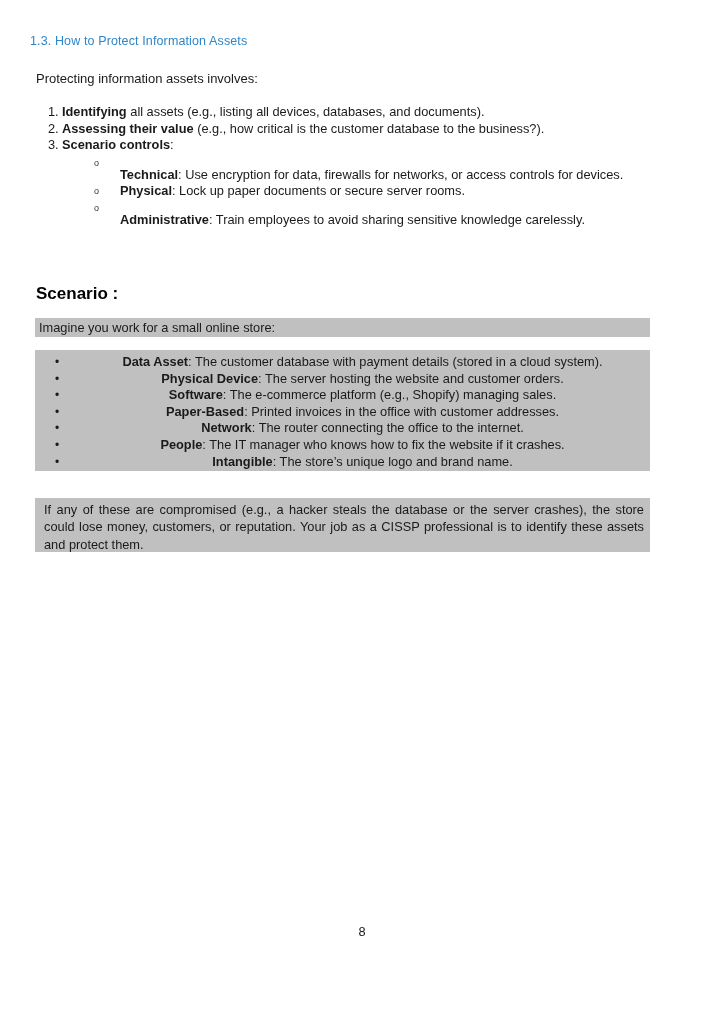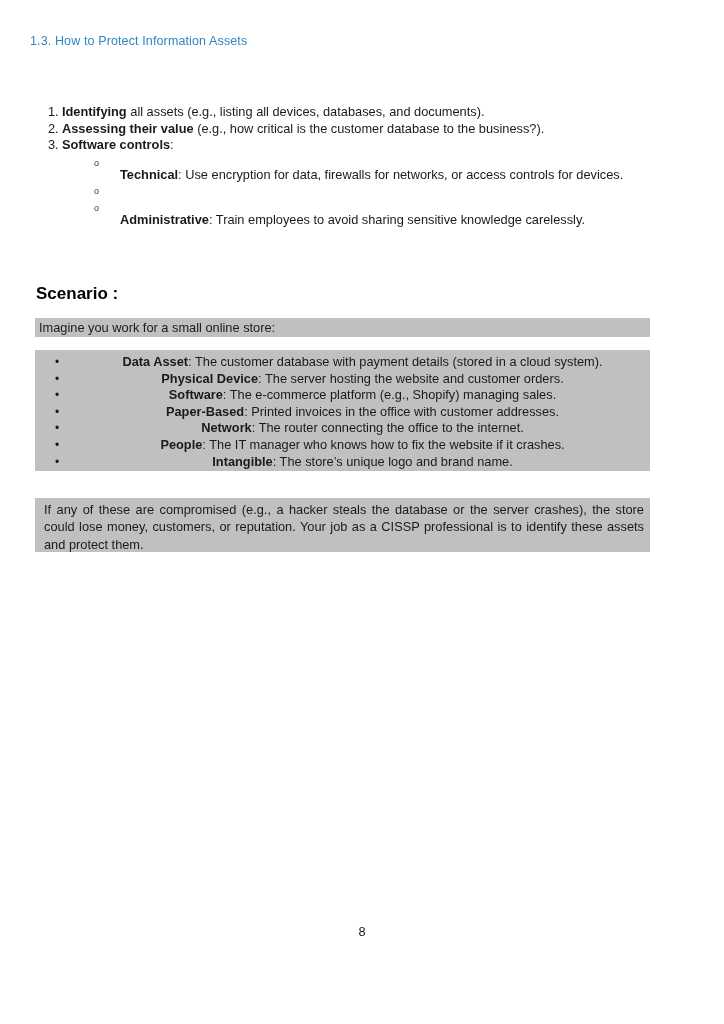--- a/index.html
+++ b/index.html
@@ -171,47 +171,49 @@
     color: #1a1a1a;
   }
 </style>
 </head>
 <body>
 
 <div class="page">
 
   <div class="section-heading">1.3. How to Protect Information Assets</div>
 
+  <div class="intro-line">Protecting information assets involves:</div>
 
   <div class="numbered-list">
 
     <div class="num-item">
       <span class="num-marker">1.</span>
       <span class="num-text"><b>Identifying</b><span> all assets (e.g., listing all devices, databases, and documents).</span></span>
     </div>
 
     <div class="num-item">
       <span class="num-marker">2.</span>
       <span class="num-text"><b>Assessing their value</b><span> (e.g., how critical is the customer database to the business?).</span></span>
     </div>
 
     <div class="num-item">
       <span class="num-marker">3.</span>
-      <span class="num-text"><b>Software controls</b><span>:</span></span>
+      <span class="num-text"><b>Scenario controls</b><span>:</span></span>
     </div>
 
     <div class="sub-list">
 
       <div class="sub-item">
         <span class="sub-marker">o</span>
         <span class="sub-text justify"><b>Technical</b><span>: Use encryption for data, firewalls for networks, or access controls for devices.</span></span>
       </div>
 
       <div class="sub-item">
         <span class="sub-marker">o</span>
+        <span class="sub-text"><b>Physical</b><span>: Lock up paper documents or secure server rooms.</span></span>
       </div>
 
       <div class="sub-item">
         <span class="sub-marker">o</span>
         <span class="sub-text justify"><b>Administrative</b><span>: Train employees to avoid sharing sensitive knowledge carelessly.</span></span>
       </div>
 
     </div>
   </div>
 

